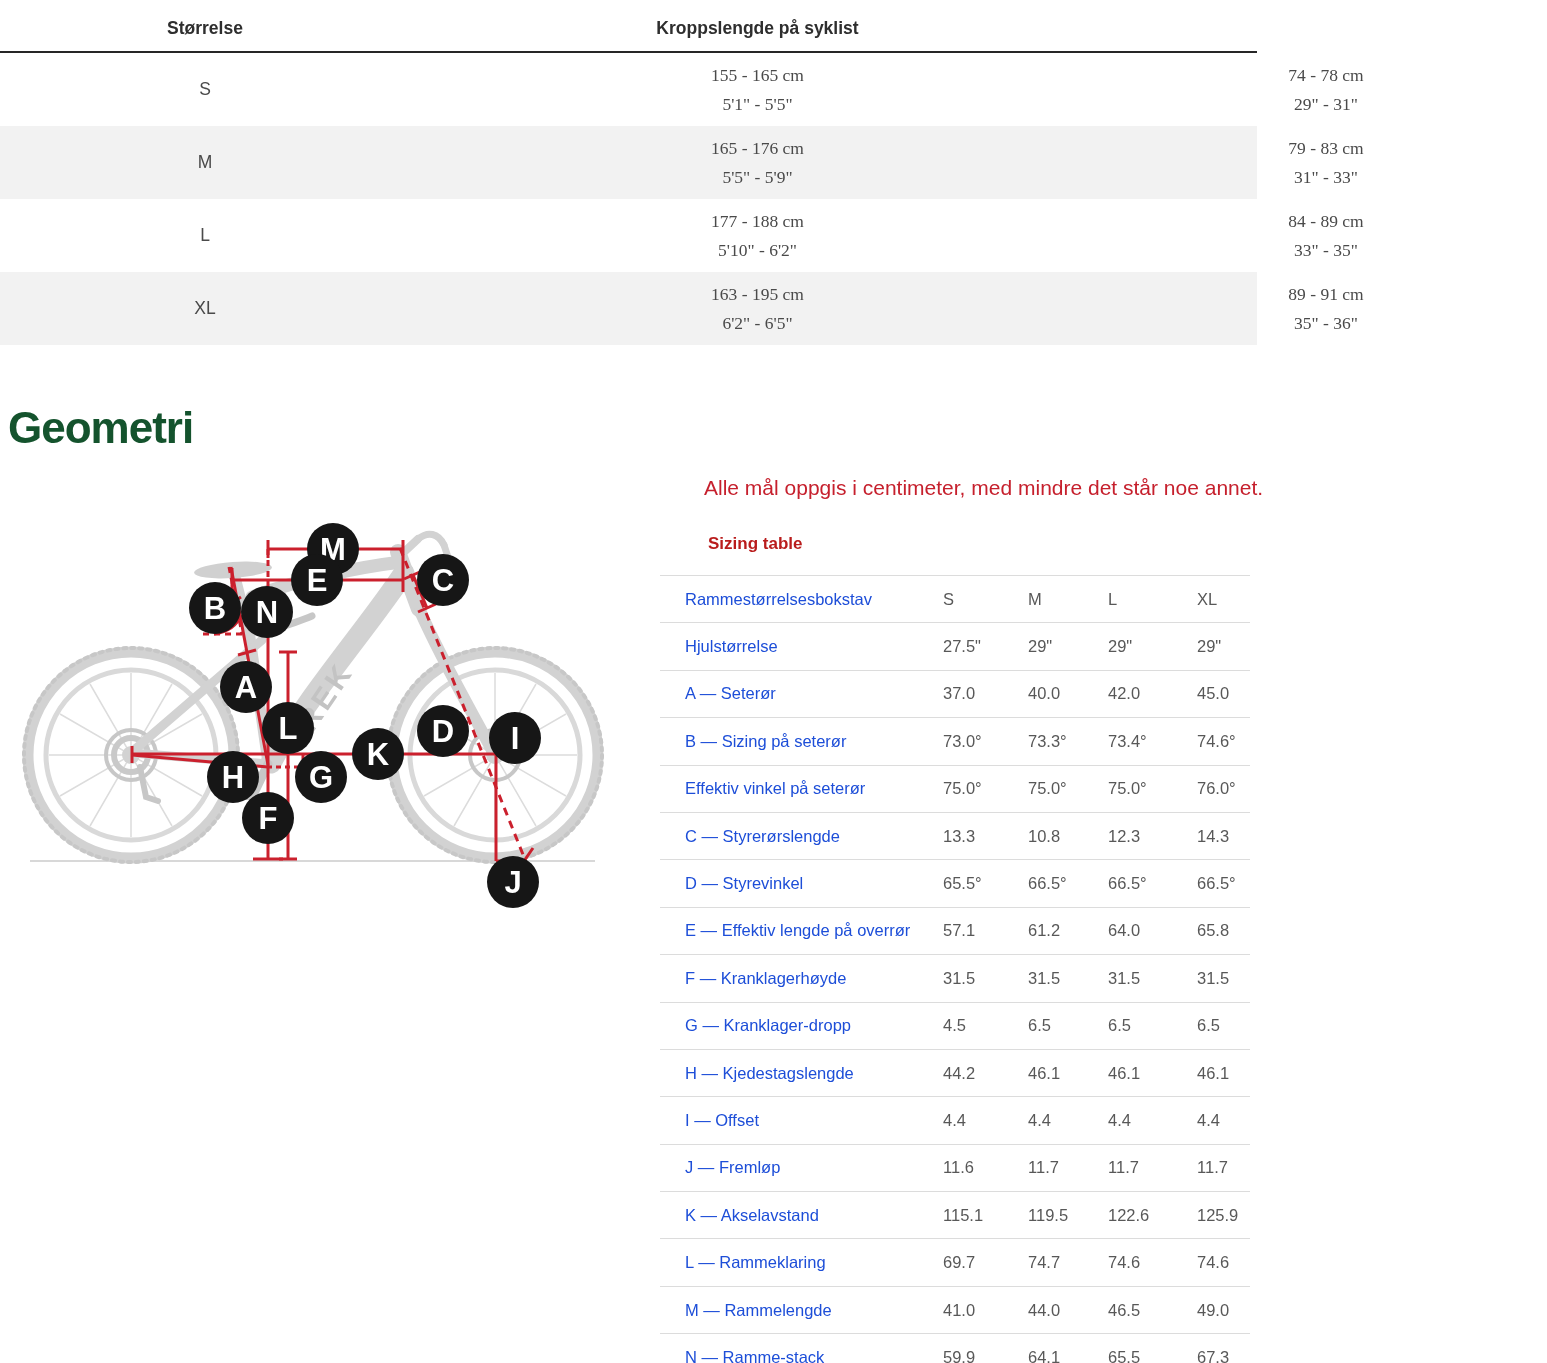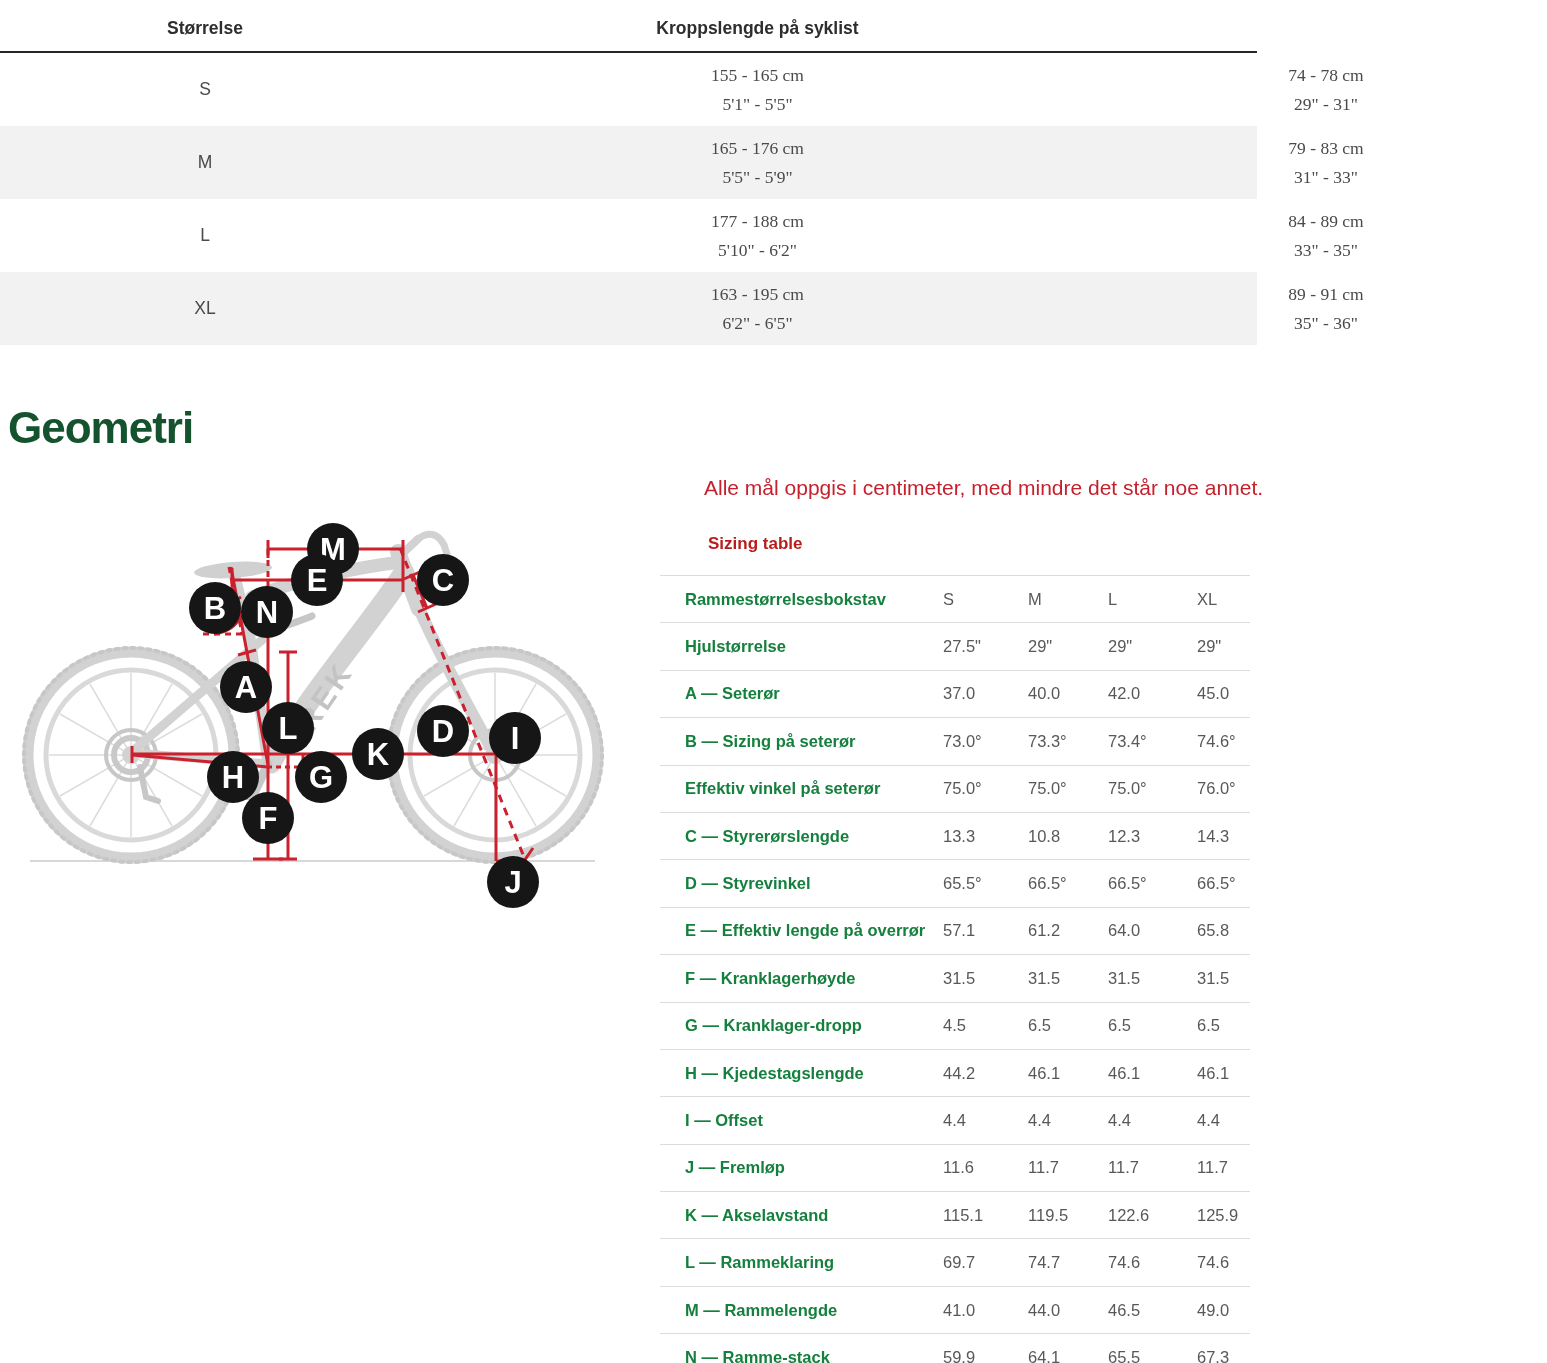--- a/index.html
+++ b/index.html
@@ -17,21 +17,21 @@
 
   
   .geo-title{position:absolute;left:8px;top:403px;margin:0;font-size:44px;font-weight:bold;
              color:#14532d;letter-spacing:-1px;}
   .geo-note{position:absolute;left:660px;top:476px;font-size:21px;color:#c6202d;margin-left:44px;}
   .sizing-title{position:absolute;left:678px;top:534px;font-size:17px;font-weight:bold;color:#b91c1c;margin-left:30px;}
 
   .geo-table{position:absolute;left:660px;top:575px;width:590px;font-size:16.5px;}
   .g-row{display:grid;grid-template-columns:283px 85px 80px 89px 53px;height:46.4px;
          align-items:center;border-top:1px solid #dcdcdc;}
-  .g-label{padding-left:25px;font-weight:bold;color:#15803d;white-space:nowrap;}
+  .g-label{padding-left:25px;font-weight:normal;color:#1d4ed8;white-space:nowrap;}
   .g-val{color:#585858;}
 
   
   .bike-svg{position:absolute;left:0;top:505px;width:620px;height:410px;}
   .sil{stroke:#d2d2d2;fill:none;stroke-linecap:round;}
   .sil2{stroke:#c7c7c7;fill:none;stroke-linecap:round;}
   .spoke{stroke:#dcdcdc;stroke-width:1.5;}
   .red{stroke:#cb202d;stroke-width:3;fill:none;}
   .lbl circle{fill:#161616;}
   .lbl text{fill:#fff;font-size:31px;font-weight:bold;text-anchor:middle;

